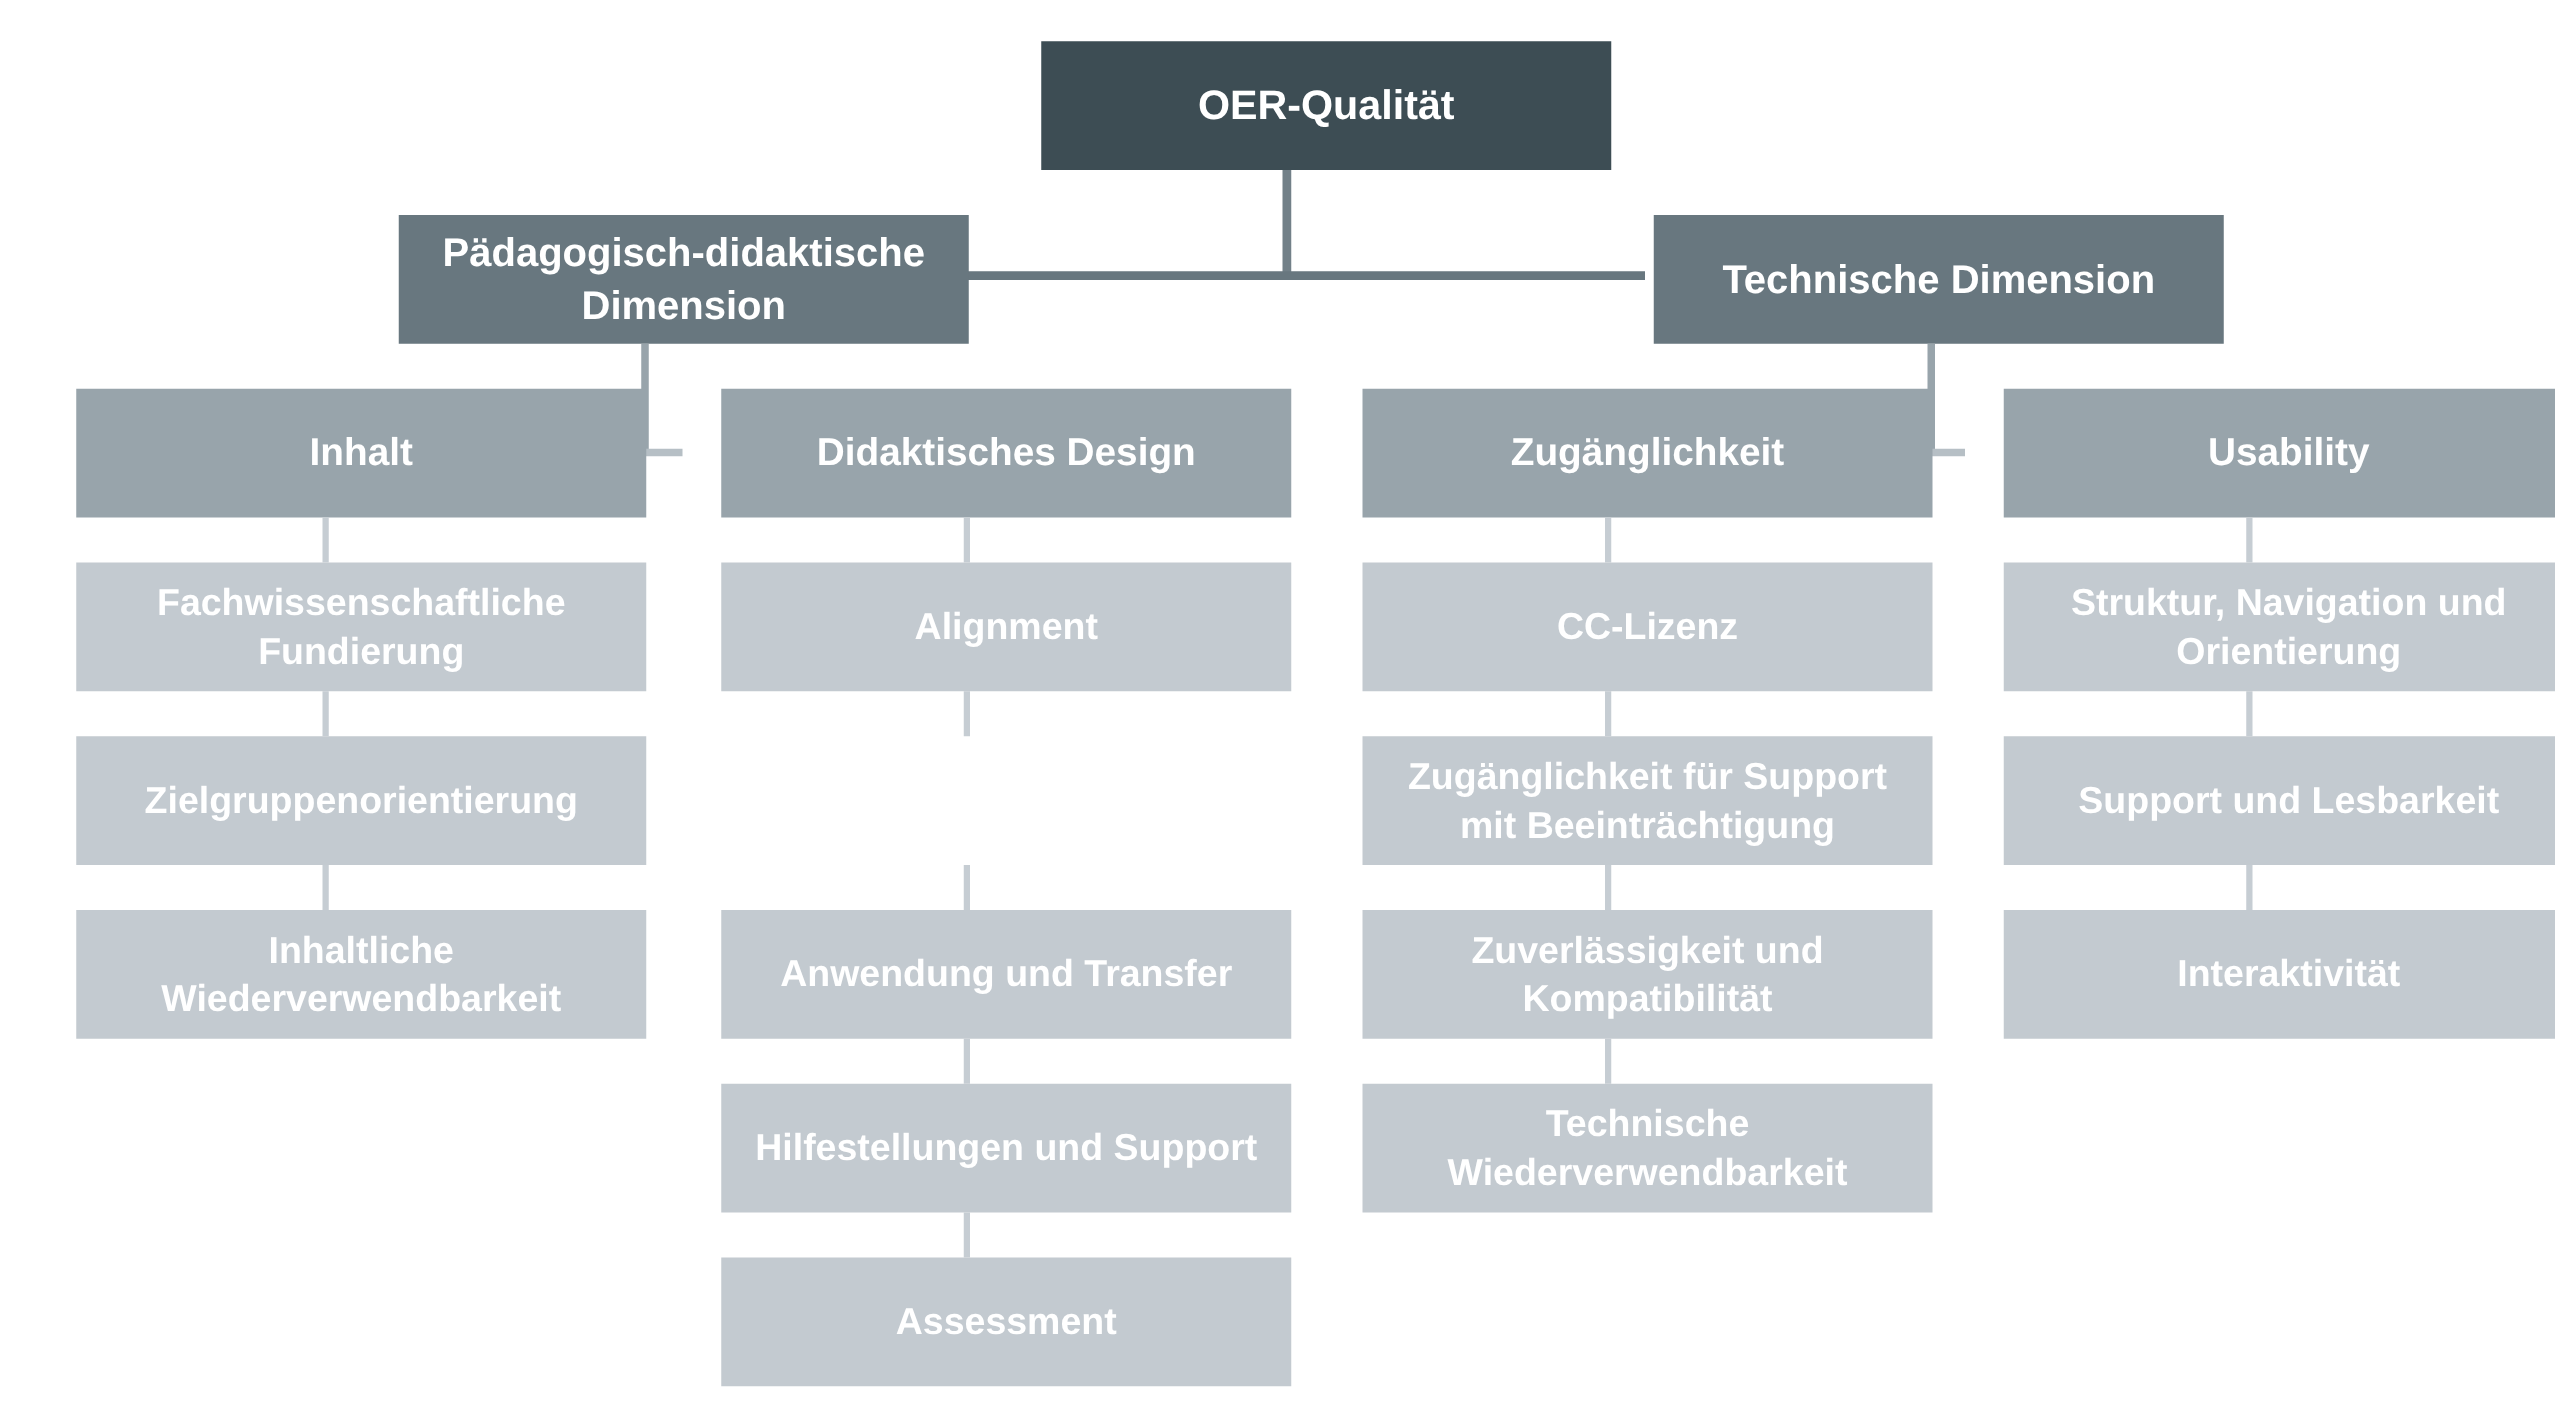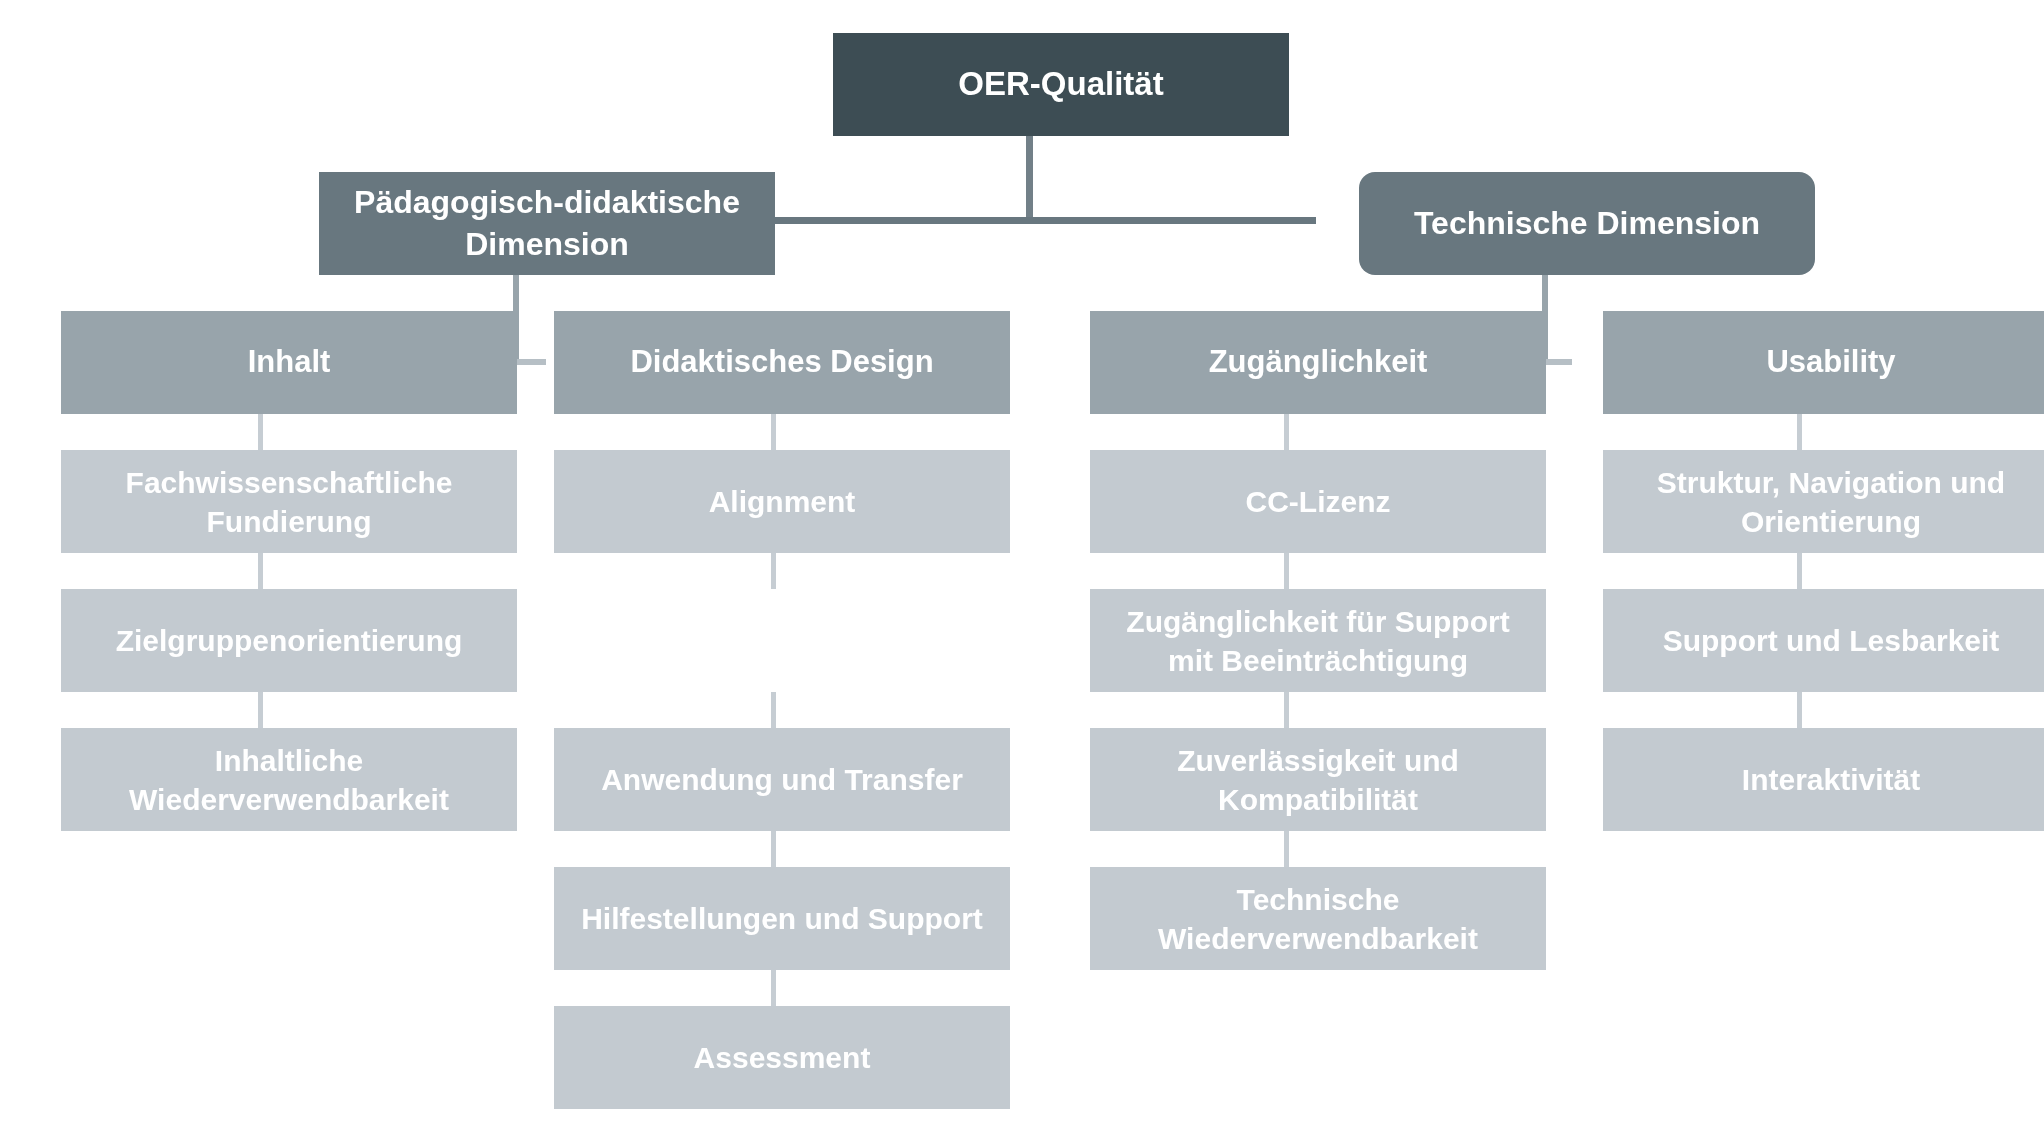--- a/index.html
+++ b/index.html
@@ -30,35 +30,35 @@
     line-height: 1.3;
     margin-left: 31px;
   }
   .lvl1 { background: #3d4d54; font-size: 33px; }
   .lvl2 { background: #68777f; font-size: 32px; }
   .lvl3 { background: #98a4ab; font-size: 31px; }
   .lvl4 { background: #c3cad0; font-size: 30px; }
 
   
   .cx1 { left: 30px; }
-  .cx2 { left: 523px; }
+  .cx2 { left: 546px; }
   .cx3 { left: 1059px; }
   .cx4 { left: 1572px; }
   
   .ry3 { top: 311px; }
   .ry4 { top: 450px; }
   .ry5 { top: 589px; }
   .ry6 { top: 728px; }
   .ry7 { top: 867px; }
   .ry8 { top: 1006px; }
 
   
   #box-root { left: 802px; top: 33px; }
   #box-dim-paed { left: 288px; top: 172px; }
-  #box-dim-tech { left: 1328px; top: 172px; border-radius: 16px; }
+  #box-dim-tech { left: 1292px; top: 172px; }
 
   
   .conn { position: absolute; }
   #conn-root-v  { left: 1026px; top: 136px; width: 7px;  height: 85px; background: #728088; }
   #conn-root-h  { left: 744px;  top: 217px; width: 572px; height: 7px; background: #68777f; }
   #conn-paed-v  { left: 513px;  top: 275px; width: 6px;  height: 88px; background: #98a4ab; }
   #conn-paed-h  { left: 489px;  top: 359px; width: 57px; height: 6px;  background: #b6bfc5; }
   #conn-tech-v  { left: 1542px; top: 275px; width: 6px;  height: 88px; background: #98a4ab; }
   #conn-tech-h  { left: 1515px; top: 359px; width: 57px; height: 6px;  background: #b6bfc5; }
 

